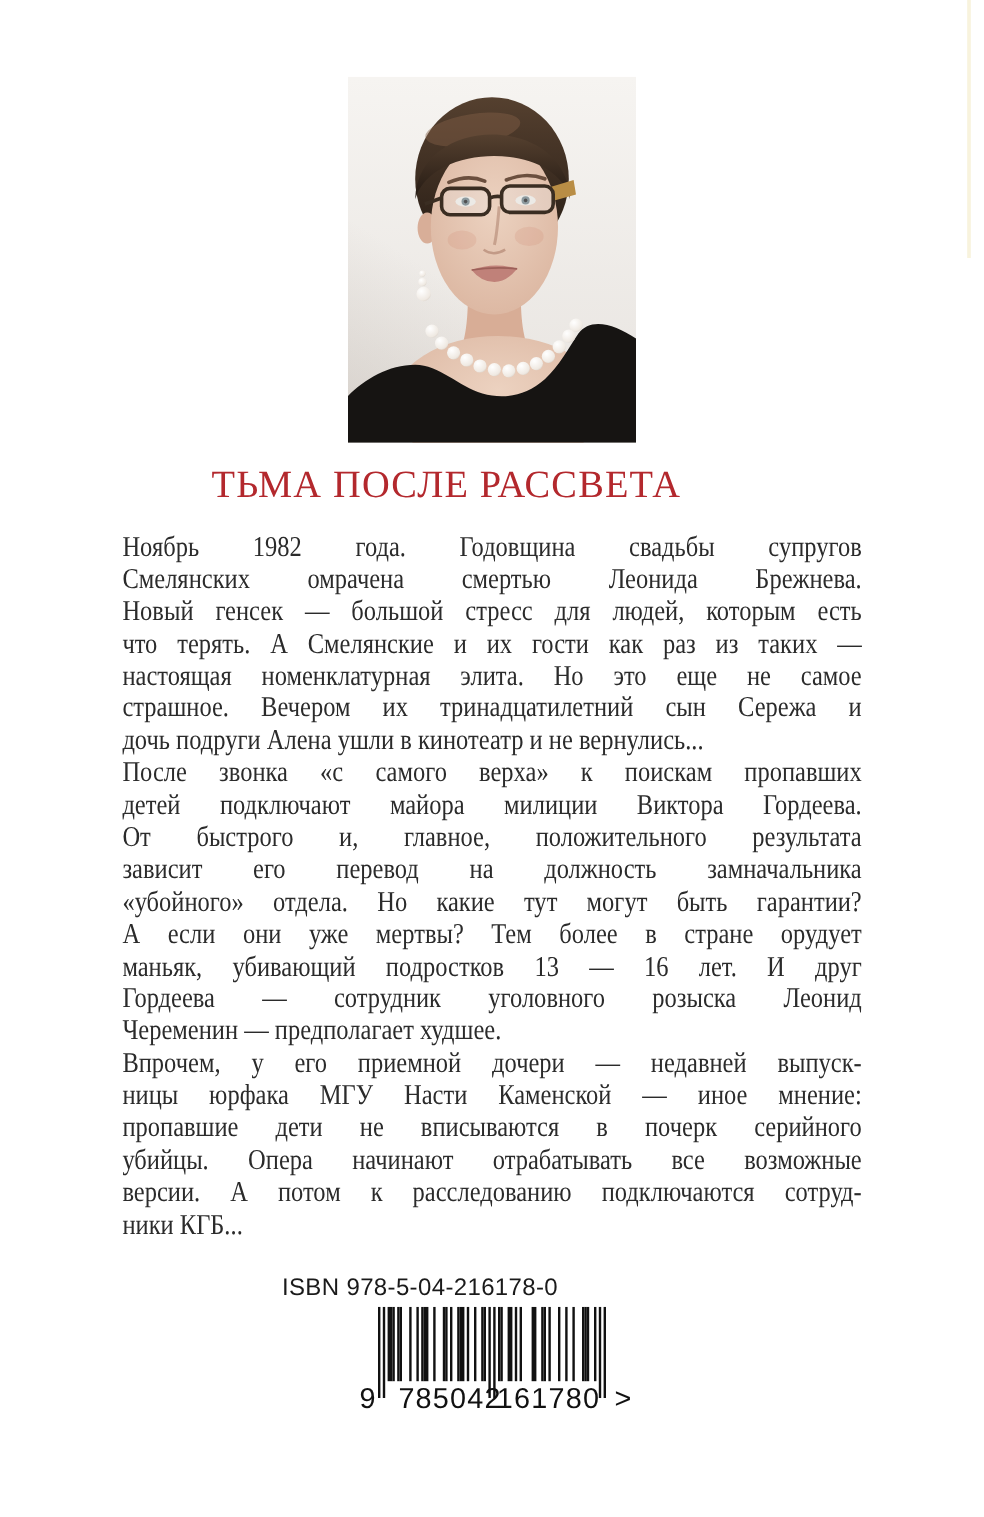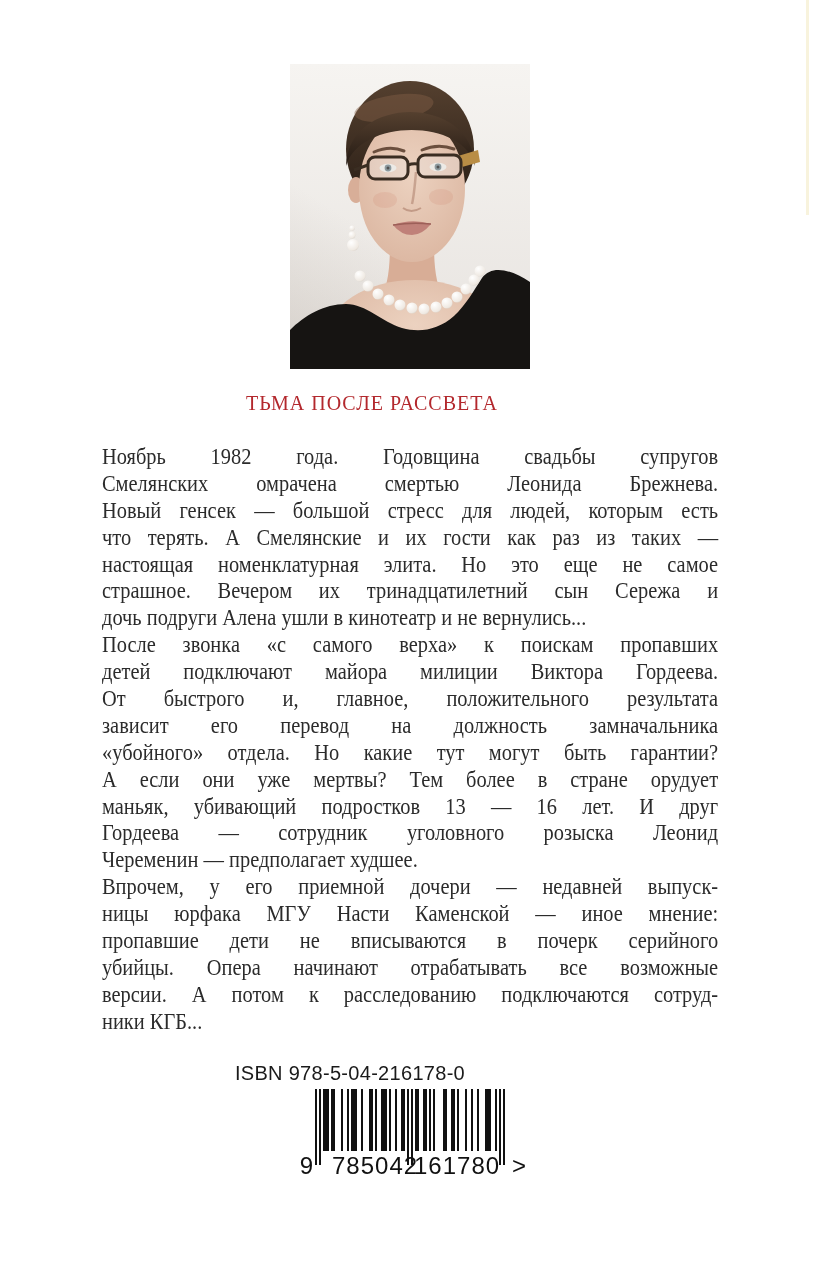--- a/index.html
+++ b/index.html
@@ -5,21 +5,21 @@
   html,body{margin:0;padding:0;background:#fff;}
   .page{position:relative;width:820px;height:1264px;background:#ffffff;overflow:hidden;
         font-family:"Liberation Serif",serif;}
 
   
   .photo{position:absolute;left:290px;top:64px;width:240px;height:305px;}
   .photo svg{display:block;width:240px;height:305px;}
 
   
   .title{position:absolute;left:0;top:386px;width:744px;text-align:center;
-         color:#b3282d;font-size:20px;line-height:34px;letter-spacing:1px;}
+         color:#b3282d;font-size:32px;line-height:34px;letter-spacing:1px;}
 
   
   .annotation{position:absolute;left:102px;top:443px;width:616px;}
   .ann-line{width:724px;transform:scaleX(0.851);transform-origin:0 0;
             font-size:24px;height:26.9px;line-height:26.9px;color:#2b2b2b;
             white-space:nowrap;text-align:justify;text-align-last:justify;}
   .ann-line.para-end{text-align-last:left;}
 
   
   .isbn{position:absolute;left:0;top:1062px;width:700px;text-align:center;

